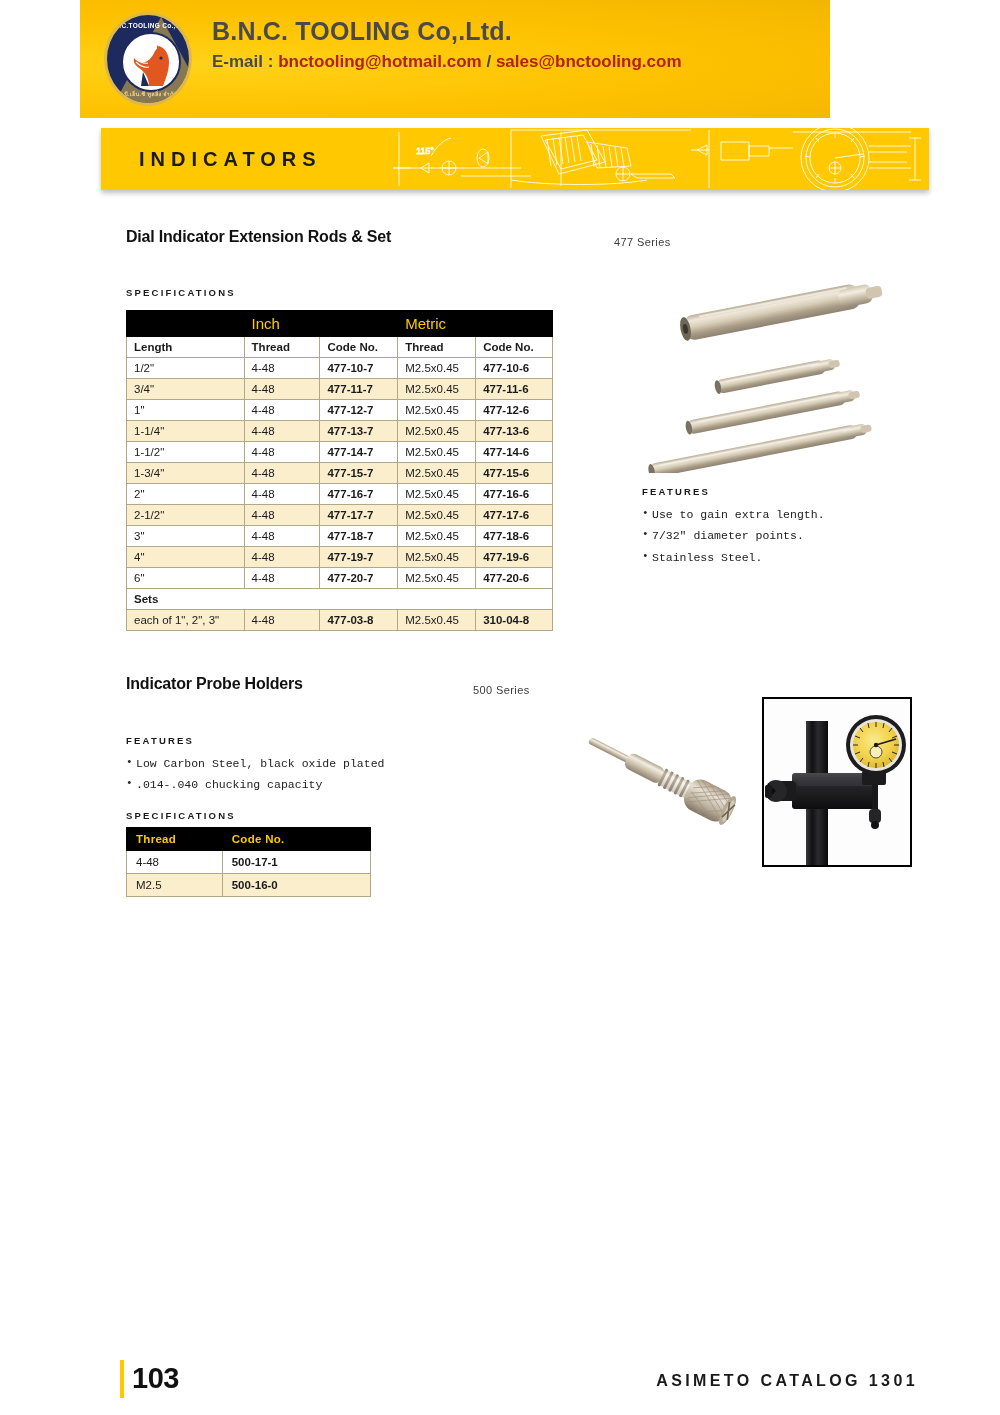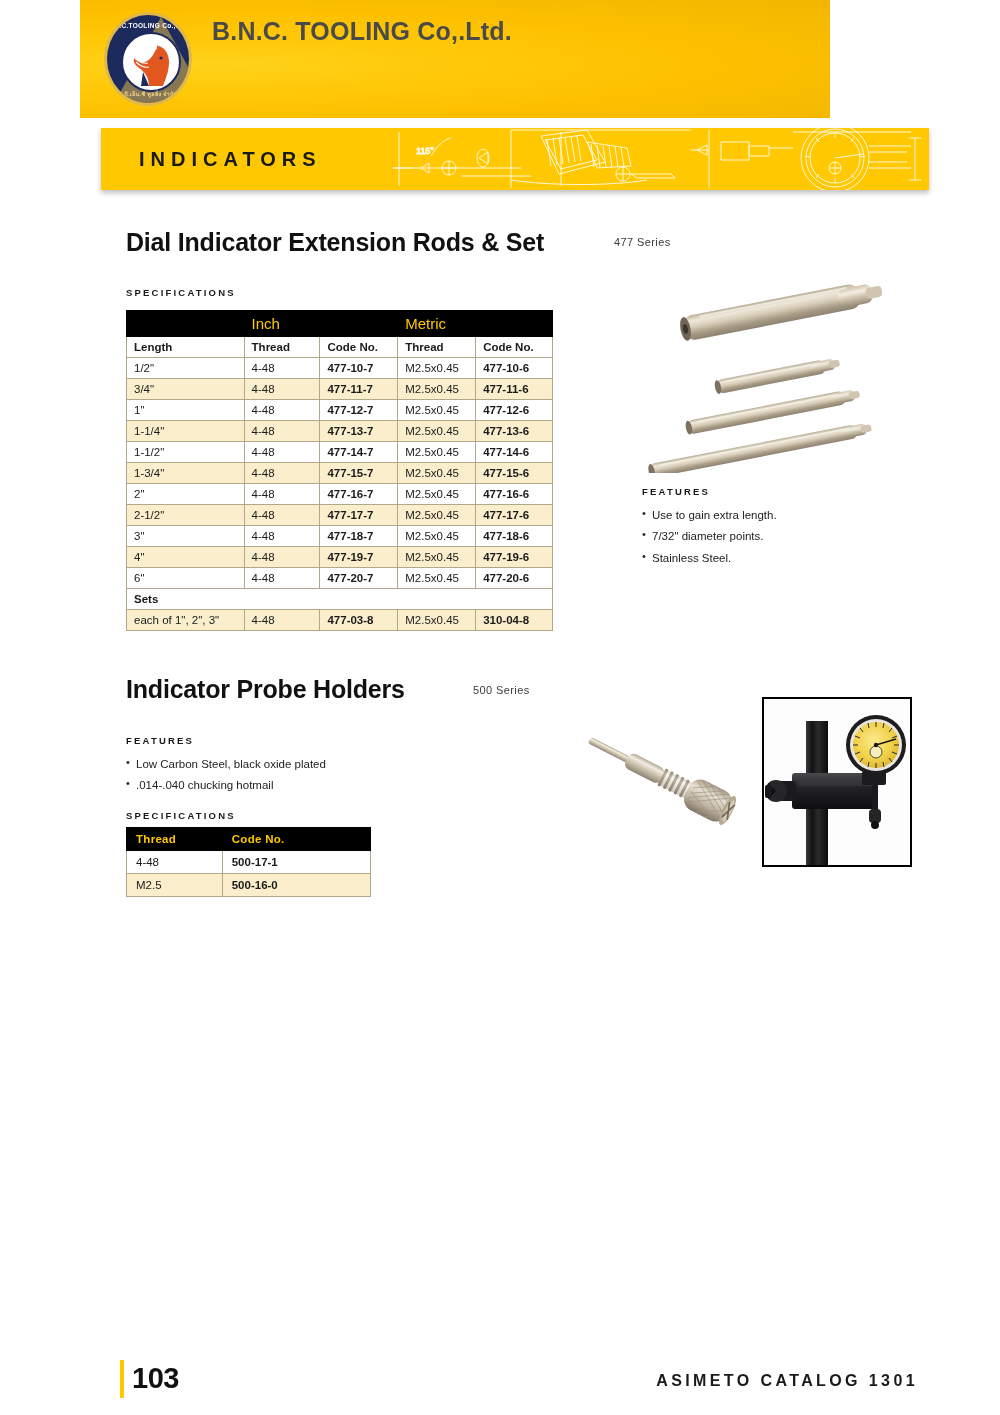--- a/index.html
+++ b/index.html
@@ -70,21 +70,21 @@
   .banner-title {
     position: absolute; left: 38px; top: 50%; transform: translateY(-50%);
     font-size: 20px; font-weight: bold; letter-spacing: 6px; color: #1a1a1a;
   }
   .banner-art { position: absolute; left: 290px; top: 0; width: 538px; height: 62px; }
 
   
   .content { position: absolute; left: 0; top: 0; width: 1000px; height: 1415px; }
 
   .prod-title {
-    position: absolute; font-size: 25px; font-weight: bold; color: #111;
+    position: absolute; font-size: 16px; font-weight: bold; color: #111;
     letter-spacing: -.2px;
   }
   .prod-series {
     position: absolute; font-size: 11px; color: #3c3c3c; letter-spacing: .4px;
   }
   .kicker {
     position: absolute; font-size: 9.5px; font-weight: bold;
     letter-spacing: 2.2px; color: #1a1a1a;
   }
 
@@ -126,21 +126,21 @@
   table.spec2 tr.alt td { background: #fbeecd; }
   table.spec2 tr.plain td { background: #fff; }
   table.spec2 td.code { font-weight: bold; }
 
   
   .features { position: absolute; }
   .features .kick {
     font-size: 9.5px; font-weight: bold; letter-spacing: 2.2px;
     color: #1a1a1a; margin-bottom: 11px;
   }
-  .features ul { list-style: none; }
+  .features ul { list-style: none; font-family: Liberation Mono, monospace; }
   .features li {
     font-size: 11.5px; color: #222; margin-bottom: 7px;
     padding-left: 10px; position: relative; line-height: 1.25;
   }
   .features li:before {
     content: "\2022"; position: absolute; left: 0; top: -1px; font-size: 11px;
   }
 
   
   .photo { position: absolute; }
@@ -185,20 +185,23 @@
             <path d="M14 30 L20 44 L12 44 Z" fill="#1c2a5e"></path>
             <circle cx="32" cy="16" r="1.6" fill="#1c2a5e"></circle>
           </svg>
         </div>
         <div class="logo-arc-bot">บ.บี.เอ็น.ซี ทูลลิ่ง จำกัด</div>
       </div>
     </div>
 
     <div class="company-block">
       <div class="company-name">B.N.C. TOOLING  Co,.Ltd.</div>
+      <div class="company-mail">
+        <span>E-mail : </span><span class="em">bnctooling@hotmail.com</span><span> / </span><span class="em">sales@bnctooling.com</span>
+      </div>
     </div>
   </div>
 
   <div class="banner">
     <div class="banner-title">INDICATORS</div>
     <svg class="banner-art" viewBox="0 0 538 62">
       <g stroke="#ffffff" stroke-width="0.9" fill="none" opacity="0.95">
 
         <path d="M8 4 V58 M120 2 V60 M170 4 V58"></path>
         <path d="M2 40 H130"></path>
@@ -447,21 +450,21 @@
       </g>
     </svg>
 
     <div class="prod-title" style="left:126px; top:675px;">Indicator Probe Holders</div>
     <div class="prod-series" style="left:473px; top:684px;">500 Series</div>
 
     <div class="features" style="left:126px; top:735px;">
       <div class="kick">FEATURES</div>
       <ul id="features2">
           <li>Low Carbon Steel, black oxide plated</li>
-          <li>.014-.040 chucking hotmail</li>
+          <li>.014-.040 chucking capacity</li>
         </ul>
     </div>
 
     <div class="kicker" style="left:126px; top:810px;">SPECIFICATIONS</div>
 
     <table class="spec2" style="left:126px; top:827px; width:245px;">
       <colgroup>
           <col style="width:96px">
           <col style="width:149px">
         </colgroup>

